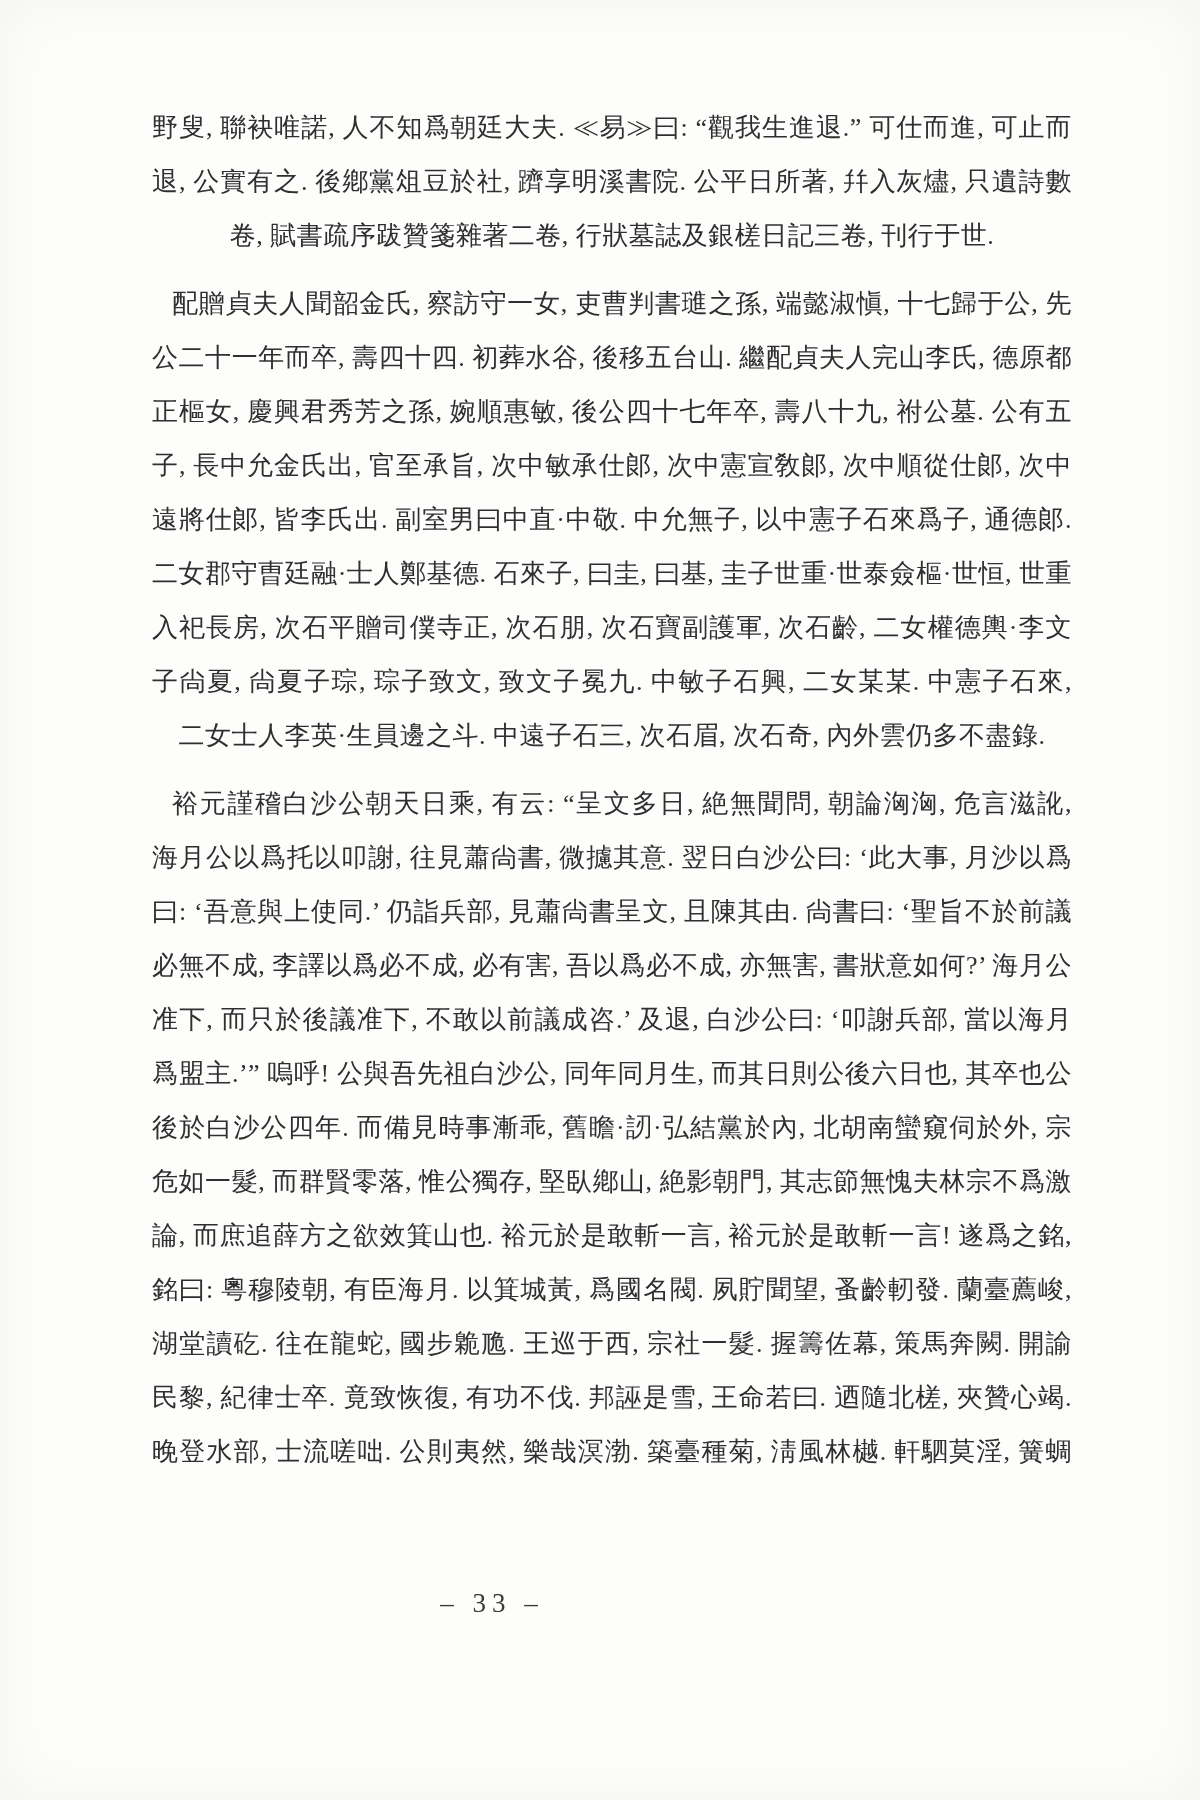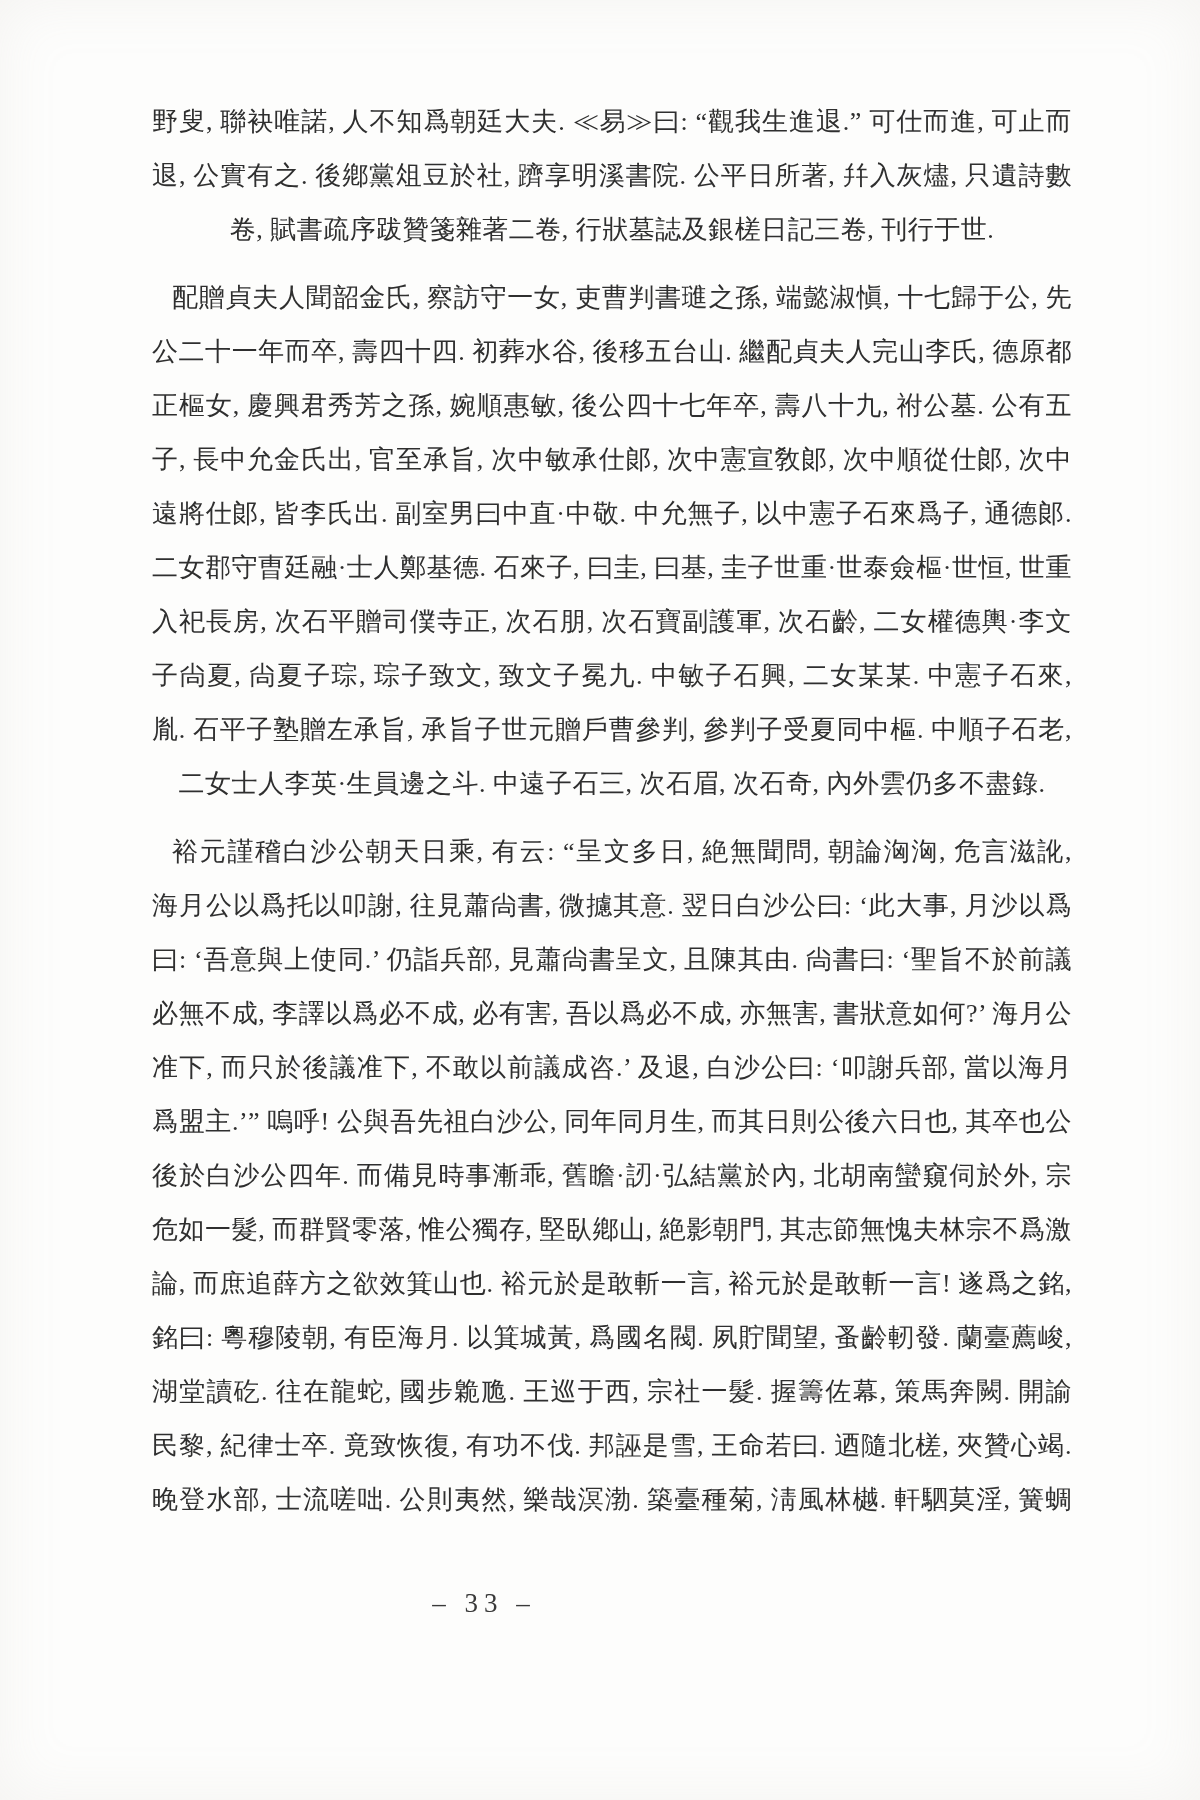--- a/index.html
+++ b/index.html
@@ -21,21 +21,21 @@
   .page::before {
     content: "";
     position: absolute;
     left: 0; top: 0; right: 0; bottom: 0;
     box-shadow: inset 0 0 60px rgba(180,175,165,0.12);
     pointer-events: none;
   }
   .text-block {
     position: absolute;
     left: 152px;
-    top: 95px;
+    top: 101px;
     width: 920px;
   }
   .para {
     margin: 0;
     padding: 0;
   }
   .para + .para {
     margin-top: 14px;
   }
   .line {
@@ -55,21 +55,21 @@
   }
   .para-end {
     text-align: center;
     text-align-last: auto;
   }
   .indent {
     text-indent: 20px;
   }
   .footer {
     position: absolute;
-    left: 0;
+    left: 8px;
     top: 1588px;
     width: 968px;
     text-align: center;
     font-size: 27px;
     letter-spacing: 6px;
     color: #3a3a3a;
   }
 </style>
 </head>
 <body>
@@ -86,21 +86,20 @@
 
     <section class="para">
       <p class="line indent">配贈貞夫人聞韶金氏, 察訪守一女, 吏曹判書璡之孫, 端懿淑愼, 十七歸于公, 先</p>
       <p class="line">公二十一年而卒, 壽四十四. 初葬水谷, 後移五台山. 繼配貞夫人完山李氏, 德原都</p>
       <p class="line">正樞女, 慶興君秀芳之孫, 婉順惠敏, 後公四十七年卒, 壽八十九, 祔公墓. 公有五</p>
       <p class="line">子, 長中允金氏出, 官至承旨, 次中敏承仕郞, 次中憲宣敎郞, 次中順從仕郞, 次中</p>
       <p class="line">遠將仕郞, 皆李氏出. 副室男曰中直·中敬. 中允無子, 以中憲子石來爲子, 通德郞.</p>
       <p class="line">二女郡守曺廷融·士人鄭基德. 石來子, 曰圭, 曰基, 圭子世重·世泰僉樞·世恒, 世重</p>
       <p class="line">入祀長房, 次石平贈司僕寺正, 次石朋, 次石寶副護軍, 次石齡, 二女權德輿·李文</p>
       <p class="line">子尙夏, 尙夏子琮, 琮子致文, 致文子冕九. 中敏子石興, 二女某某. 中憲子石來,</p>
-      <p class="line">胤. 石平子塾贈左承旨, 承旨子世元贈戶曹參判, 參判子受夏同中樞. 中順子石老,</p>
       <p class="line para-end">二女士人李英·生員邊之斗. 中遠子石三, 次石眉, 次石奇, 內外雲仍多不盡錄.</p>
     </section>
 
     <section class="para">
       <p class="line indent">裕元謹稽白沙公朝天日乘, 有云: “呈文多日, 絶無聞問, 朝論洶洶, 危言滋訛,</p>
       <p class="line">海月公以爲托以叩謝, 往見蕭尙書, 微攄其意. 翌日白沙公曰: ‘此大事, 月沙以爲</p>
       <p class="line">曰: ‘吾意與上使同.’ 仍詣兵部, 見蕭尙書呈文, 且陳其由. 尙書曰: ‘聖旨不於前議</p>
       <p class="line">必無不成, 李譯以爲必不成, 必有害, 吾以爲必不成, 亦無害, 書狀意如何?’ 海月公</p>
       <p class="line">准下, 而只於後議准下, 不敢以前議成咨.’ 及退, 白沙公曰: ‘叩謝兵部, 當以海月</p>
       <p class="line">爲盟主.’” 嗚呼! 公與吾先祖白沙公, 同年同月生, 而其日則公後六日也, 其卒也公</p>

